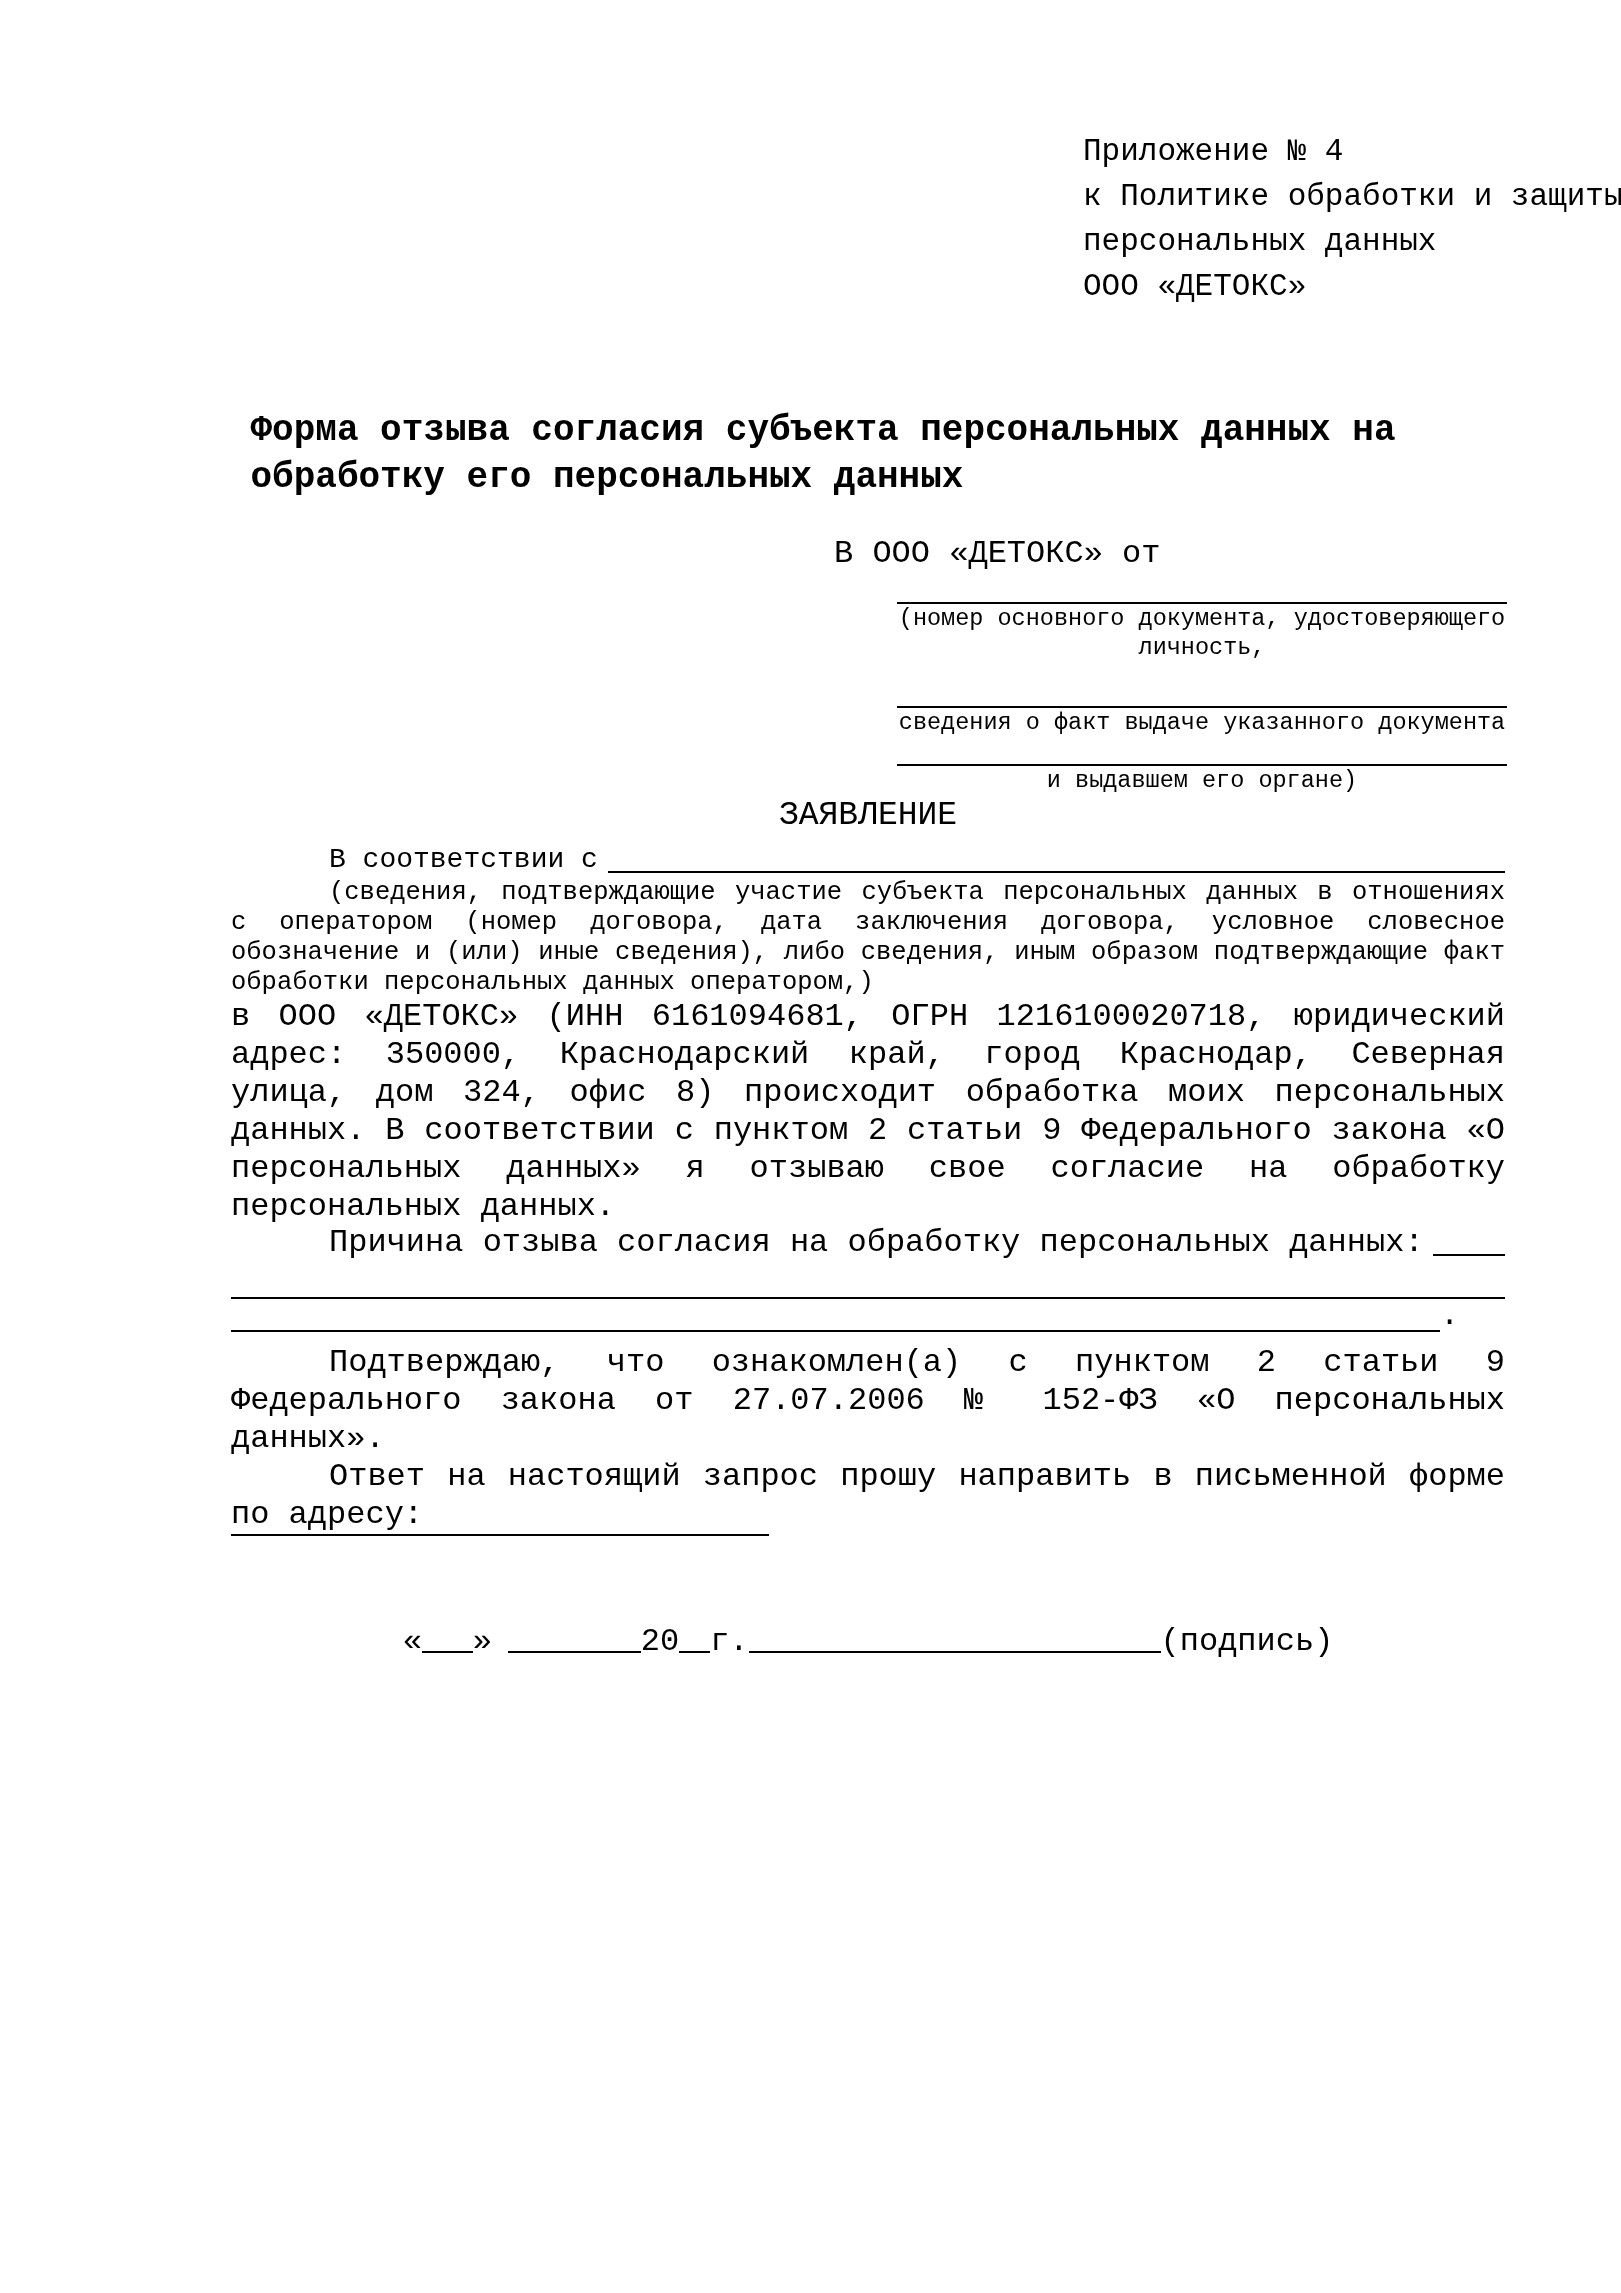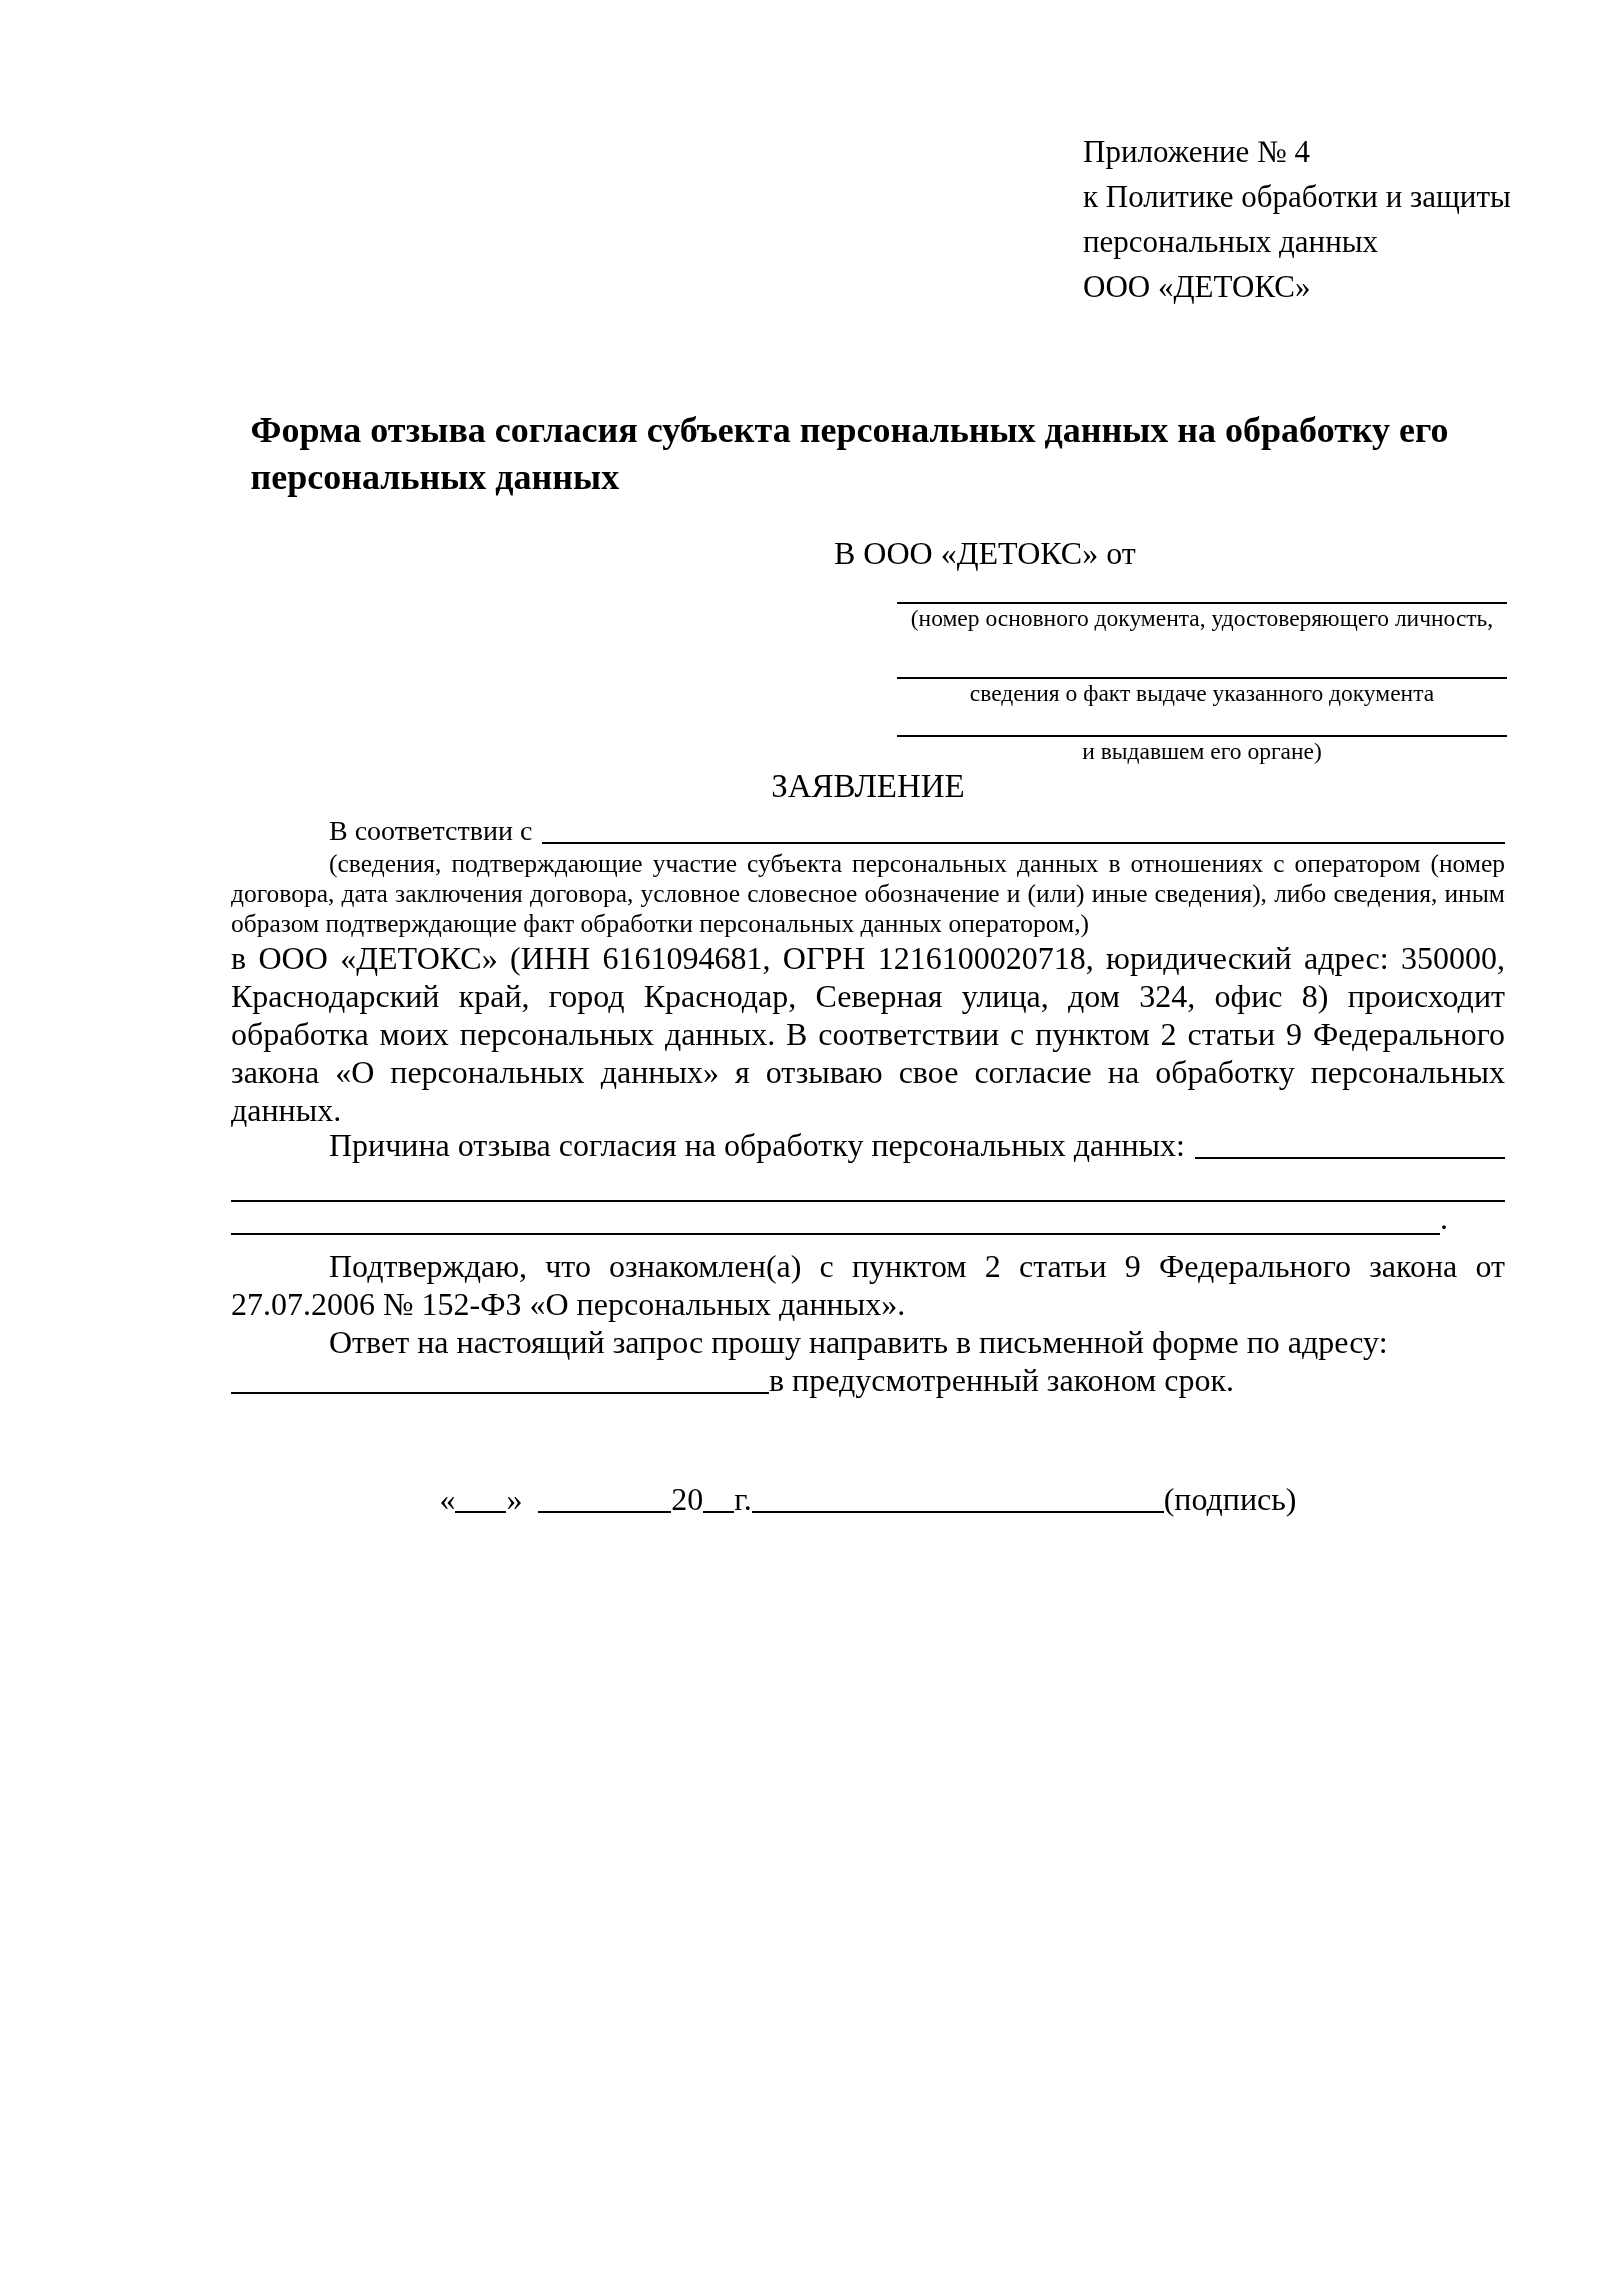--- a/index.html
+++ b/index.html
@@ -14,20 +14,21 @@
     font-family: "Liberation Serif", "DejaVu Serif", serif;
     font-size: 32px;
     position: relative;
     overflow: hidden;
   }
   .content {
     box-sizing: border-box;
     width: 1621px;
     height: 1638px;
     padding: 0 116px 0 231px;
+    font-family: Liberation Mono, monospace;
   }
 
   
   .header-block {
     padding-top: 129px;
     margin-left: 852px;
     font-size: 31px;
     line-height: 45px;
     white-space: nowrap;
   }
@@ -217,21 +218,20 @@
   <div class="rule-row">
     <span class="rule-part"></span>
     <span class="dot">.</span>
   </div>
 
   <p class="body-para indent confirm-para">Подтверждаю, что ознакомлен(а) с пунктом 2 статьи 9 Федерального закона от 27.07.2006 № 152-ФЗ «О персональных данных».</p>
 
   <p class="body-para indent">Ответ на настоящий запрос прошу направить в письменной форме по адресу:</p>
   <div class="reply-row">
     <span class="u-reply"></span>
-    <span>в предусмотренный законом срок.</span>
   </div>
 
   <div class="bottom-row">
     <div class="date-part">
       <span>«</span><span class="u u-day"></span><span>»</span><span class="u u-month"></span><span>20</span><span class="u u-year"></span><span>г.</span>
     </div>
     <div class="sign-part">
       <span class="u u-sign"></span><span>(подпись)</span>
     </div>
   </div>

